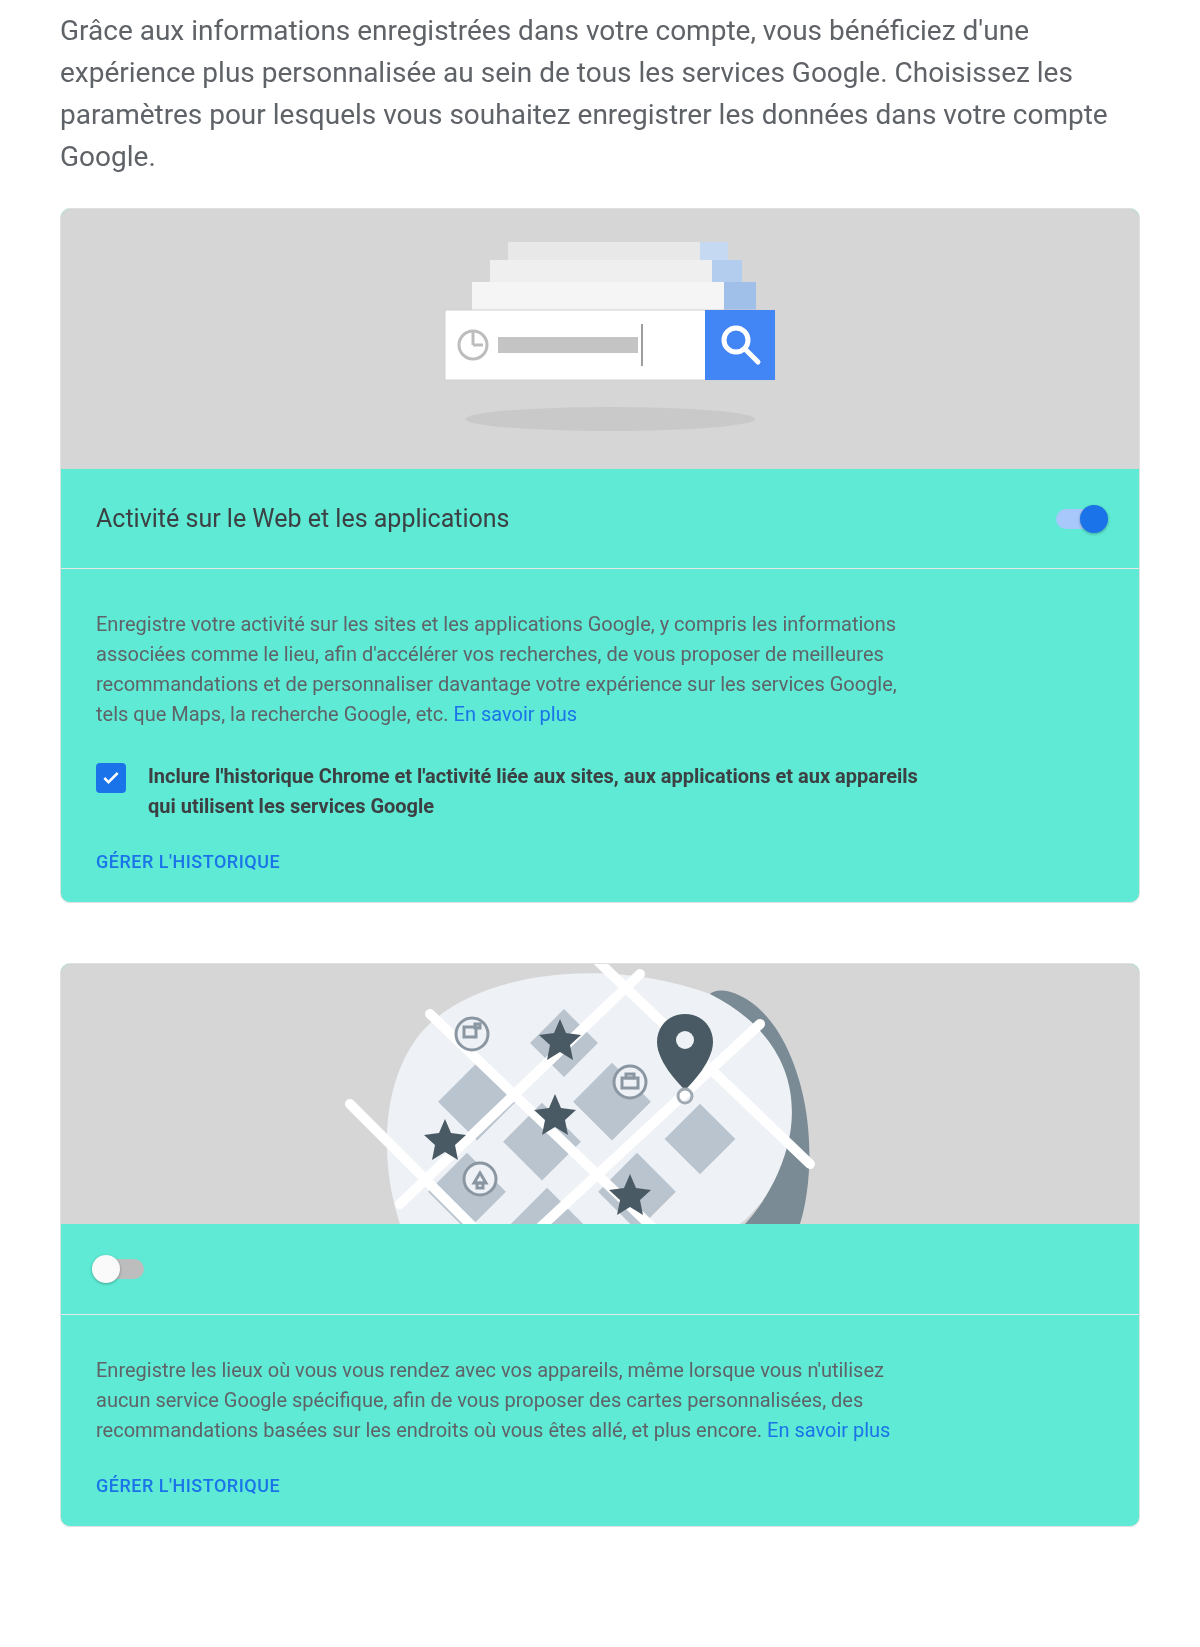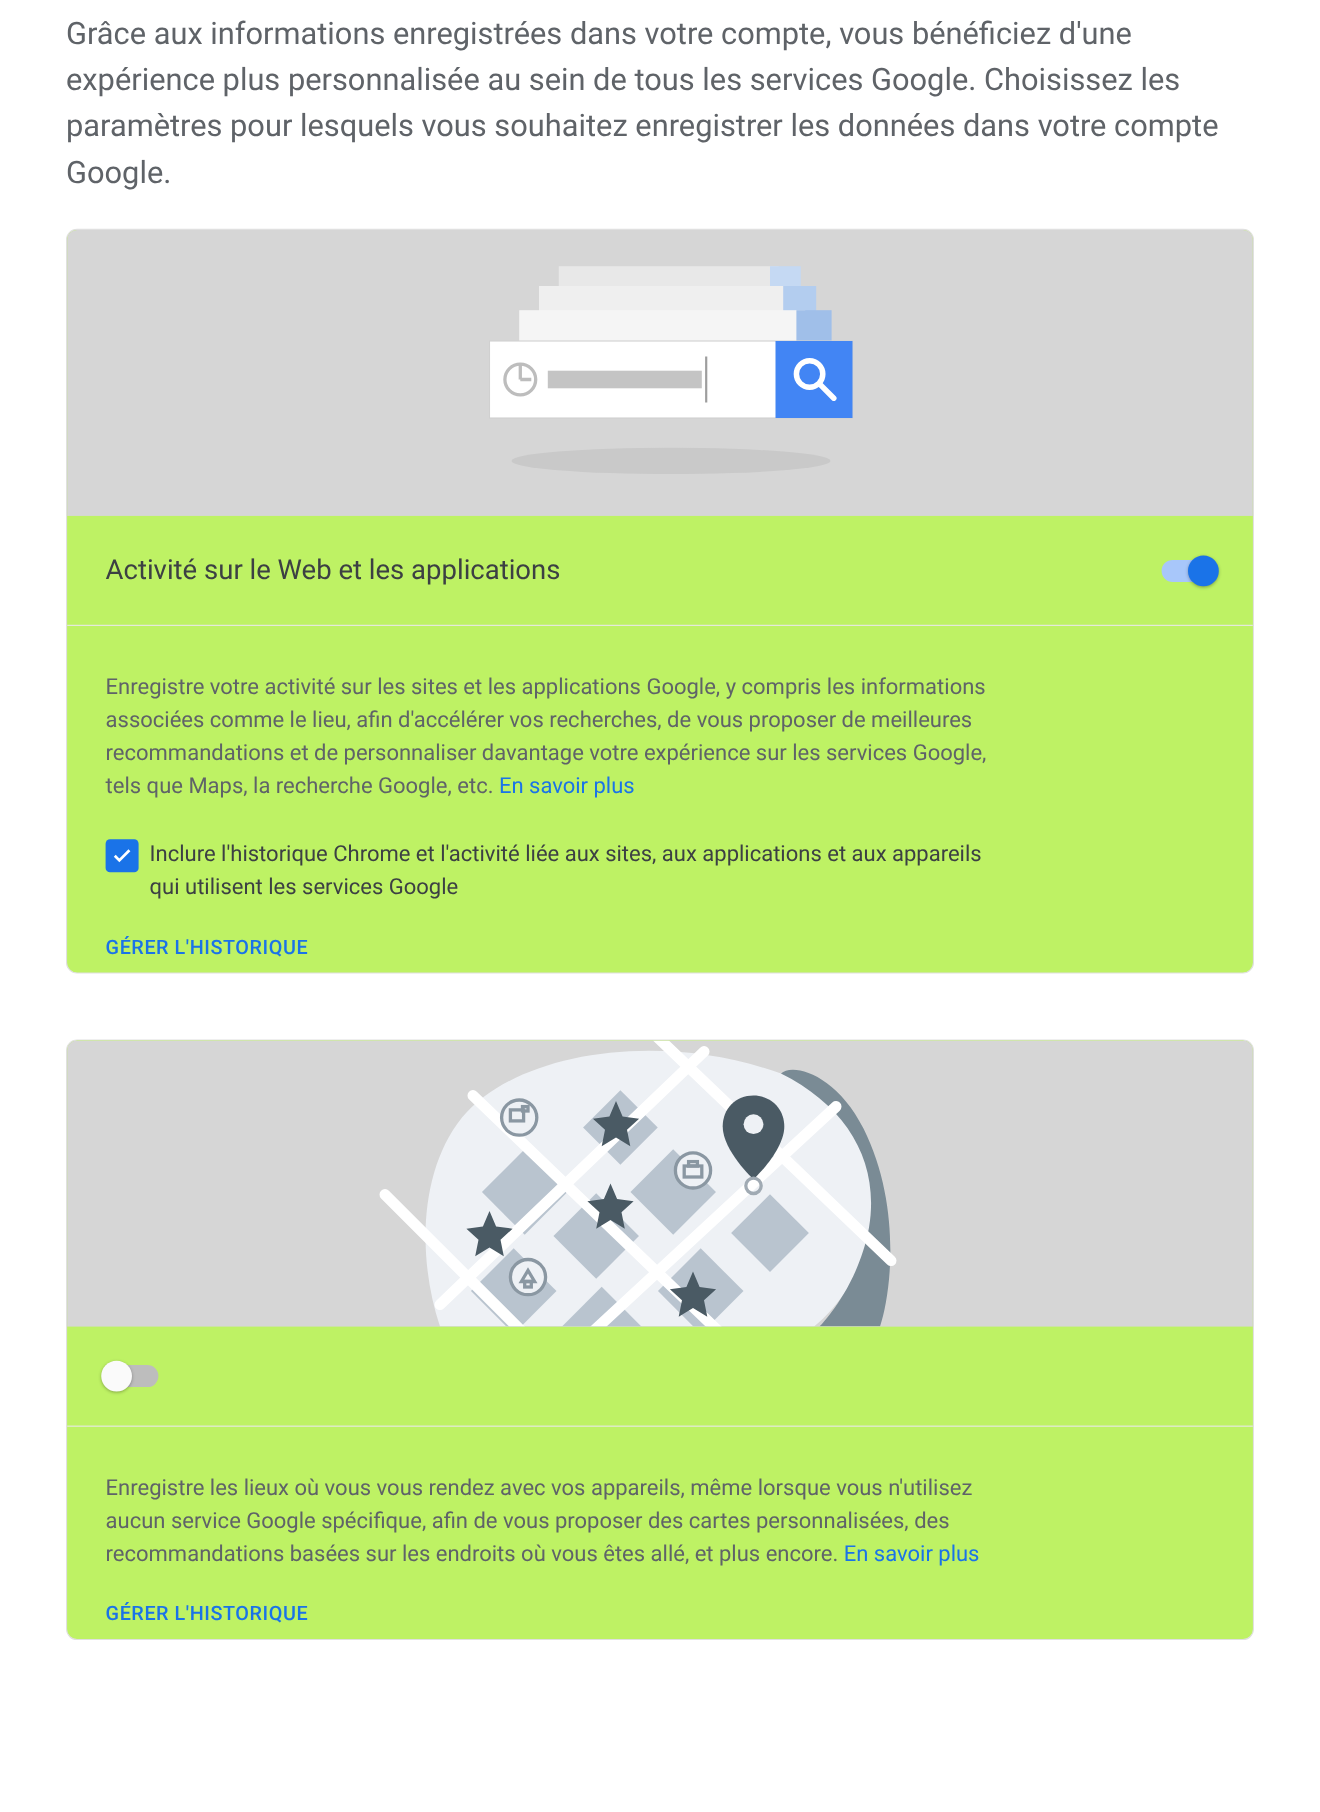--- a/index.html
+++ b/index.html
@@ -14,21 +14,21 @@
     font-size: 28px;
     line-height: 1.5;
     color: #5f6368;
     margin-bottom: 30px;
   }
   .card {
     border: 1px solid #e0e0e0;
     border-radius: 10px;
     overflow: hidden;
     margin-bottom: 60px;
-    background: #bef264;
+    background: #5eead4;
   }
   .illus {
     height: 260px;
     background: #d6d6d6;
     display: flex;
     align-items: center;
     justify-content: center;
     position: relative;
   }
   .illus svg { display: block; }
@@ -46,38 +46,39 @@
     justify-content: space-between;
     padding: 35px 35px 35px 35px;
     border-bottom: 1px solid #e8e8e8;
   }
   .row-title h2 {
     font-size: 25px;
     font-weight: 400;
     color: #3c4043;
   }
   .body {
-    padding: 40px 35px 12px 35px;
+    padding: 40px 35px 30px 35px;
   }
   .desc {
     font-size: 20px;
     line-height: 1.5;
     color: #5f6368;
     max-width: 820px;
   }
   .link {
     color: #1a73e8;
     text-decoration: none;
     cursor: pointer;
   }
   .checkbox-row {
     display: flex;
     align-items: flex-start;
-    gap: 10px;
+    gap: 22px;
     margin-top: 32px;
+    font-weight: bold;
   }
   .checkbox {
     width: 30px; height: 30px;
     flex: 0 0 30px;
     border-radius: 4px;
     background: #1a73e8;
     display: flex;
     align-items: center;
     justify-content: center;
     cursor: pointer;

